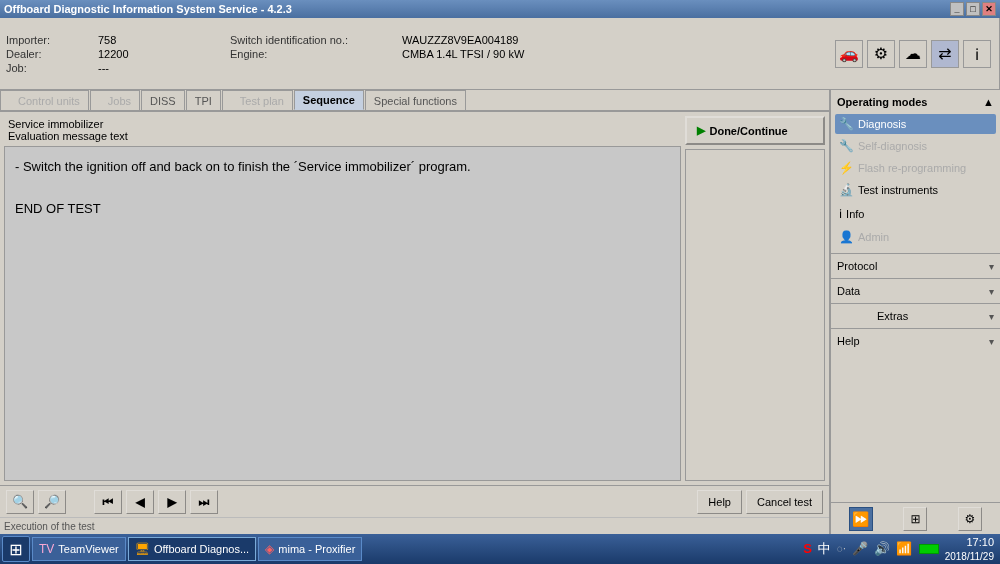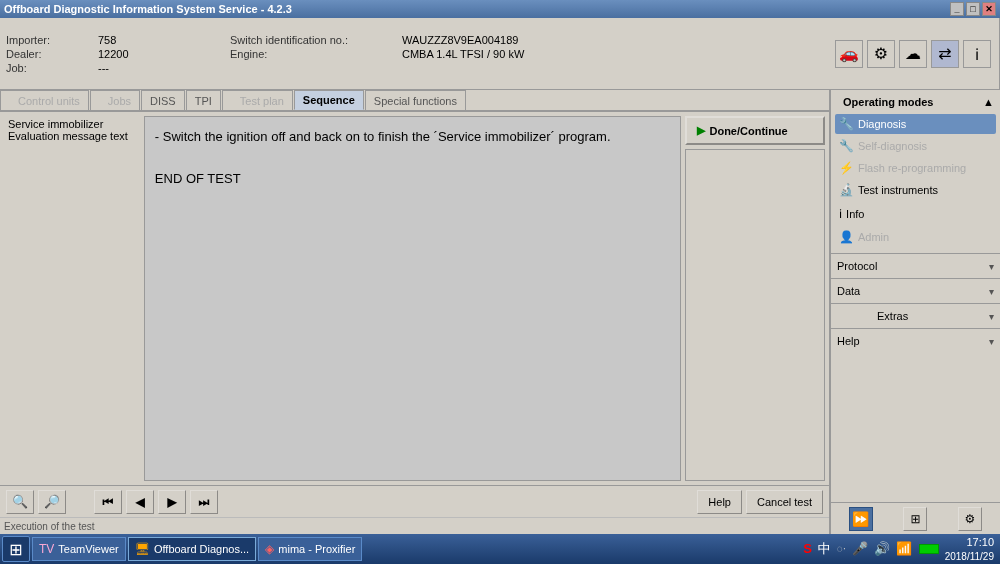--- a/index.html
+++ b/index.html
@@ -205,21 +205,20 @@
       padding: 4px;
     }
     #operating-modes-header {
       display: flex;
       justify-content: space-between;
       align-items: center;
       font-size: 11px;
       font-weight: bold;
       margin-bottom: 4px;
       padding: 2px;
-      margin-left: 6px;
     }
     .op-mode-item {
       display: flex;
       align-items: center;
       gap: 4px;
       padding: 3px 4px;
       font-size: 11px;
       cursor: pointer;
       border-radius: 2px;
       margin-bottom: 2px;
@@ -381,21 +380,21 @@
       <div class="tab disabled" style="color:#aaa;">Jobs</div>
       <div class="tab">DISS</div>
       <div class="tab">TPI</div>
       <div class="tab disabled" style="color:#aaa;">Test plan</div>
       <div class="tab active">Sequence</div>
       <div class="tab">Special functions</div>
     </div>
 
     <div id="content-area" style="flex:1; display:flex; padding:4px; gap:4px;">
 
-      <div id="left-content" style="flex:1; display:flex; flex-direction:row; gap:12px;">
+      <div id="left-content" style="flex:1; display:flex; flex-direction:column; gap:2px;">
         <div id="service-header" style="background:#d4d0c8; font-size:11px;">
           <div>Service immobilizer</div>
           <div>Evaluation message text</div>
         </div>
         <div id="text-display" style="flex:1; background:#c8c8c8; border:1px solid #999; padding:10px; font-size:13px; overflow-y:auto; line-height:1.6; position:relative;">
           <div style="white-space:pre-line;">- Switch the ignition off and back on to finish the ´Service immobilizer´ program.
 
 END OF TEST</div>
 
         </div>

